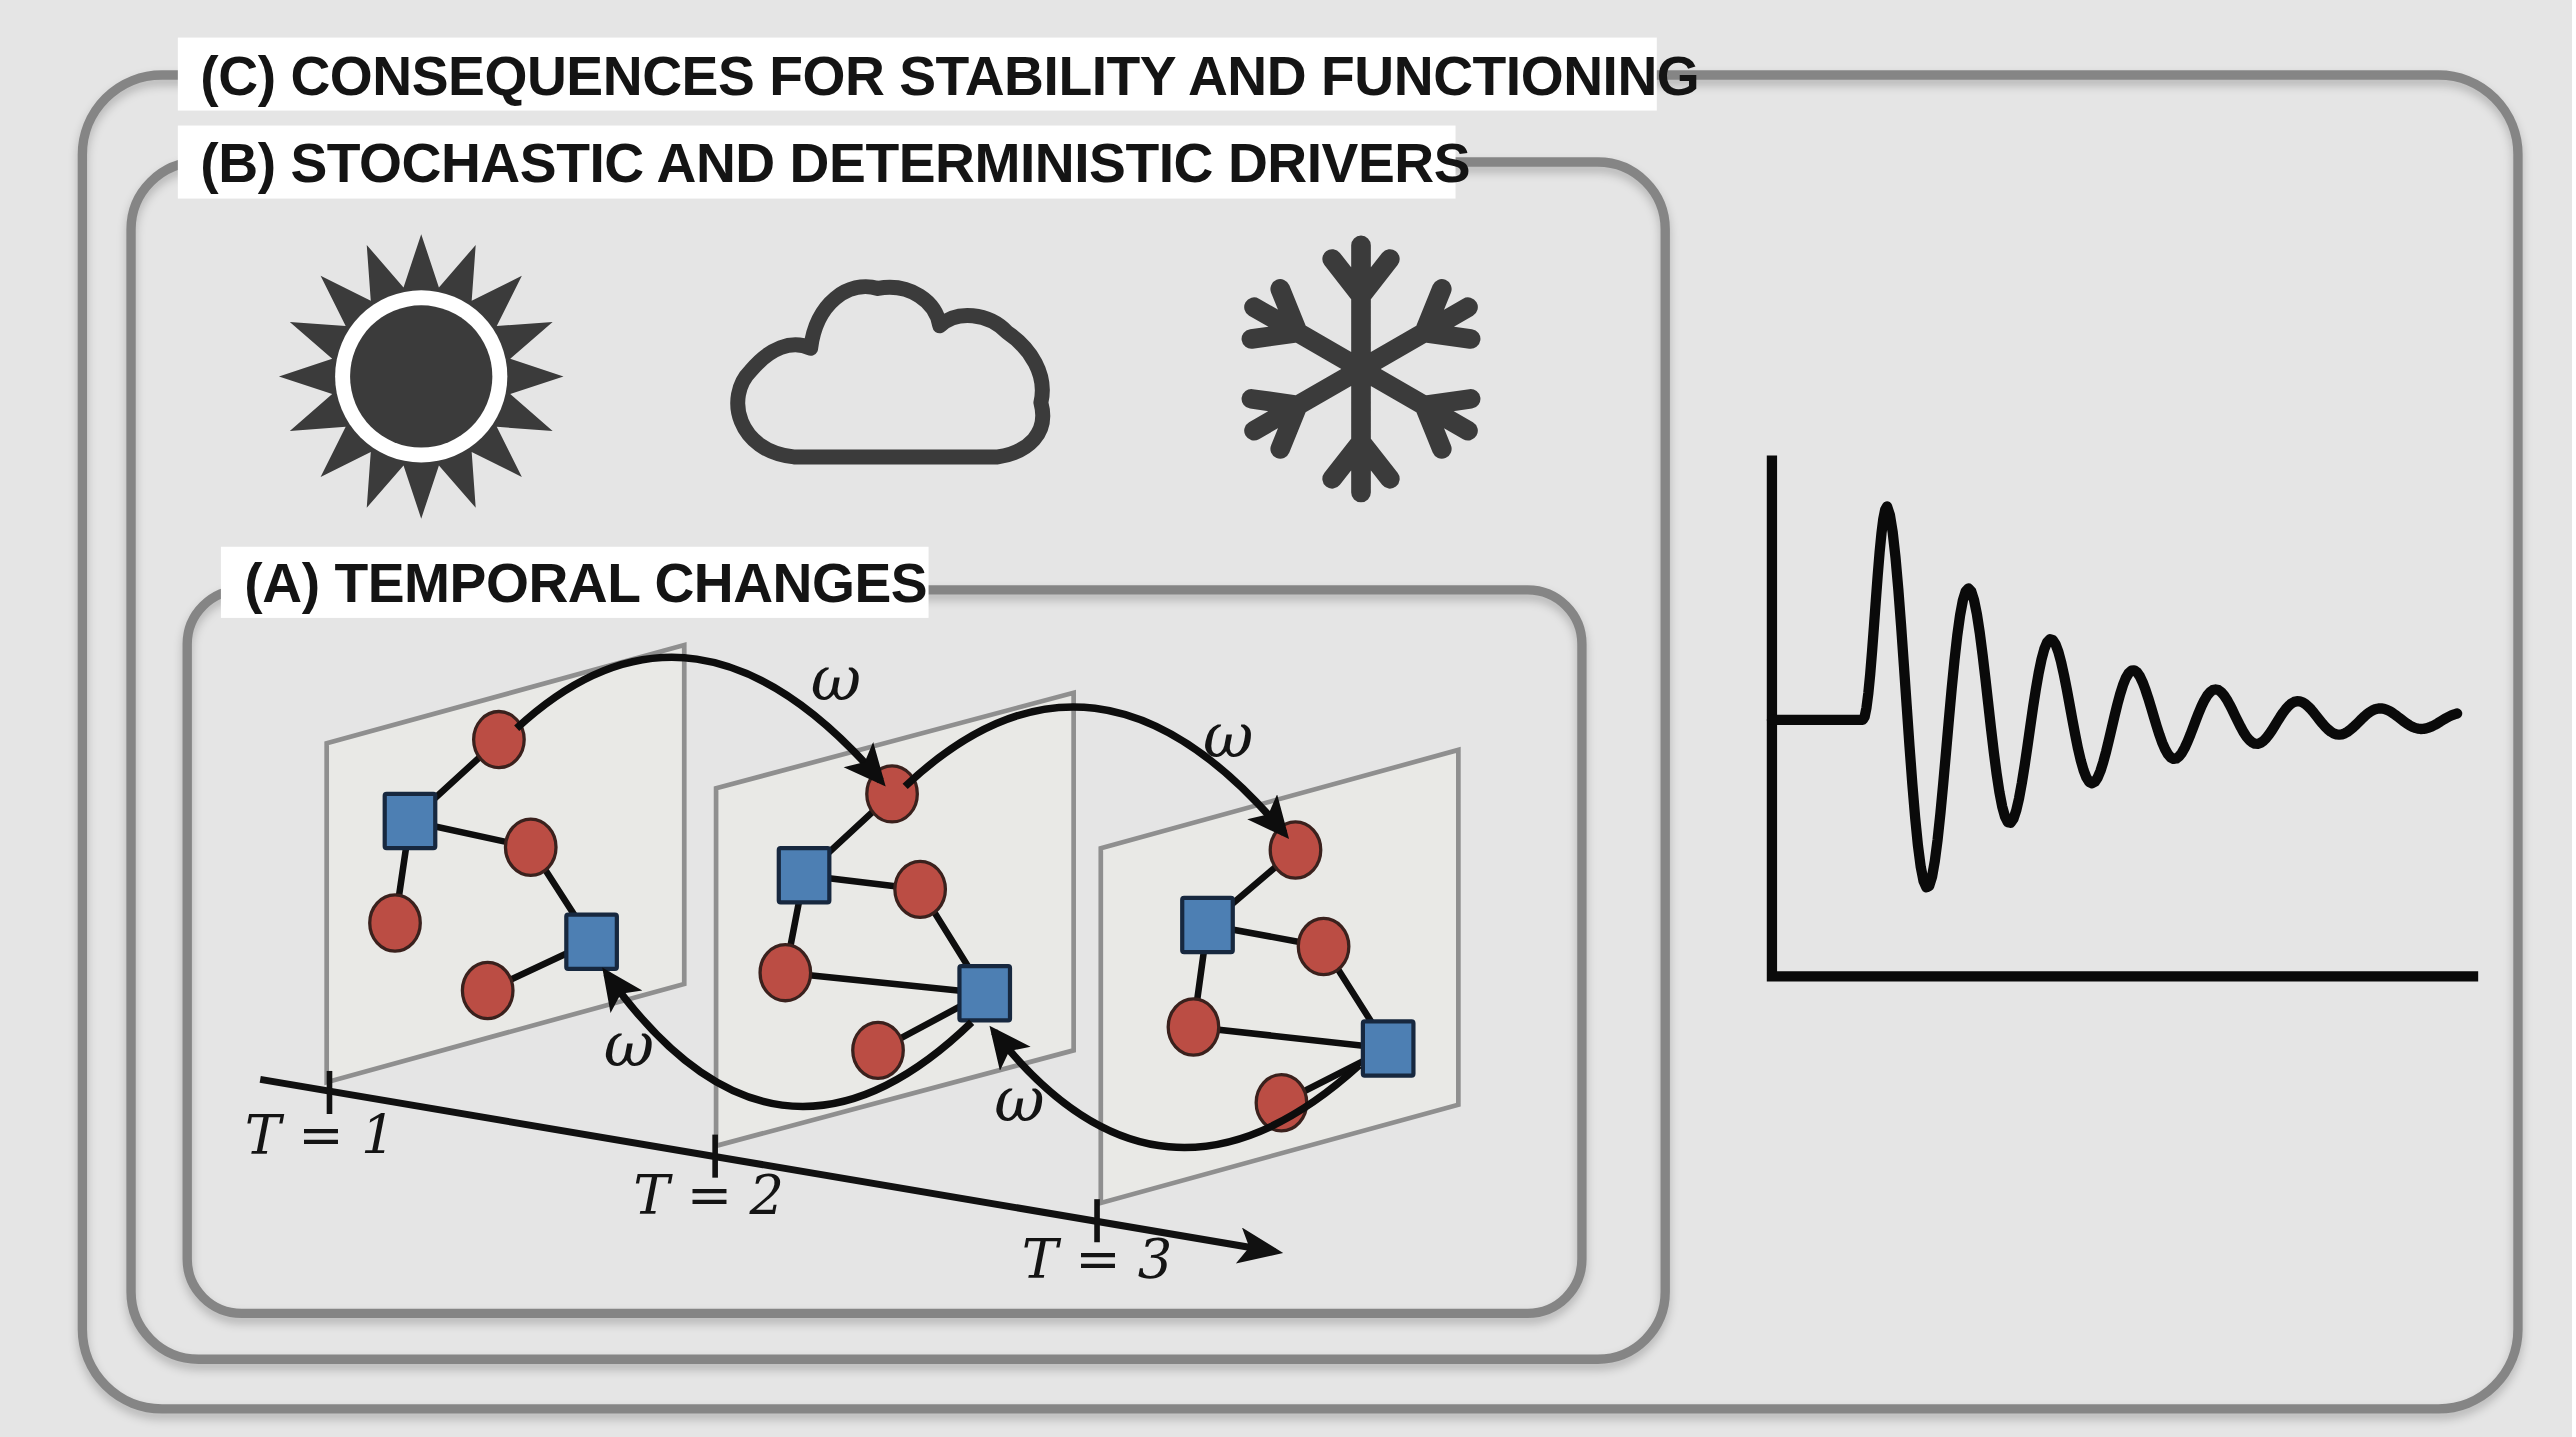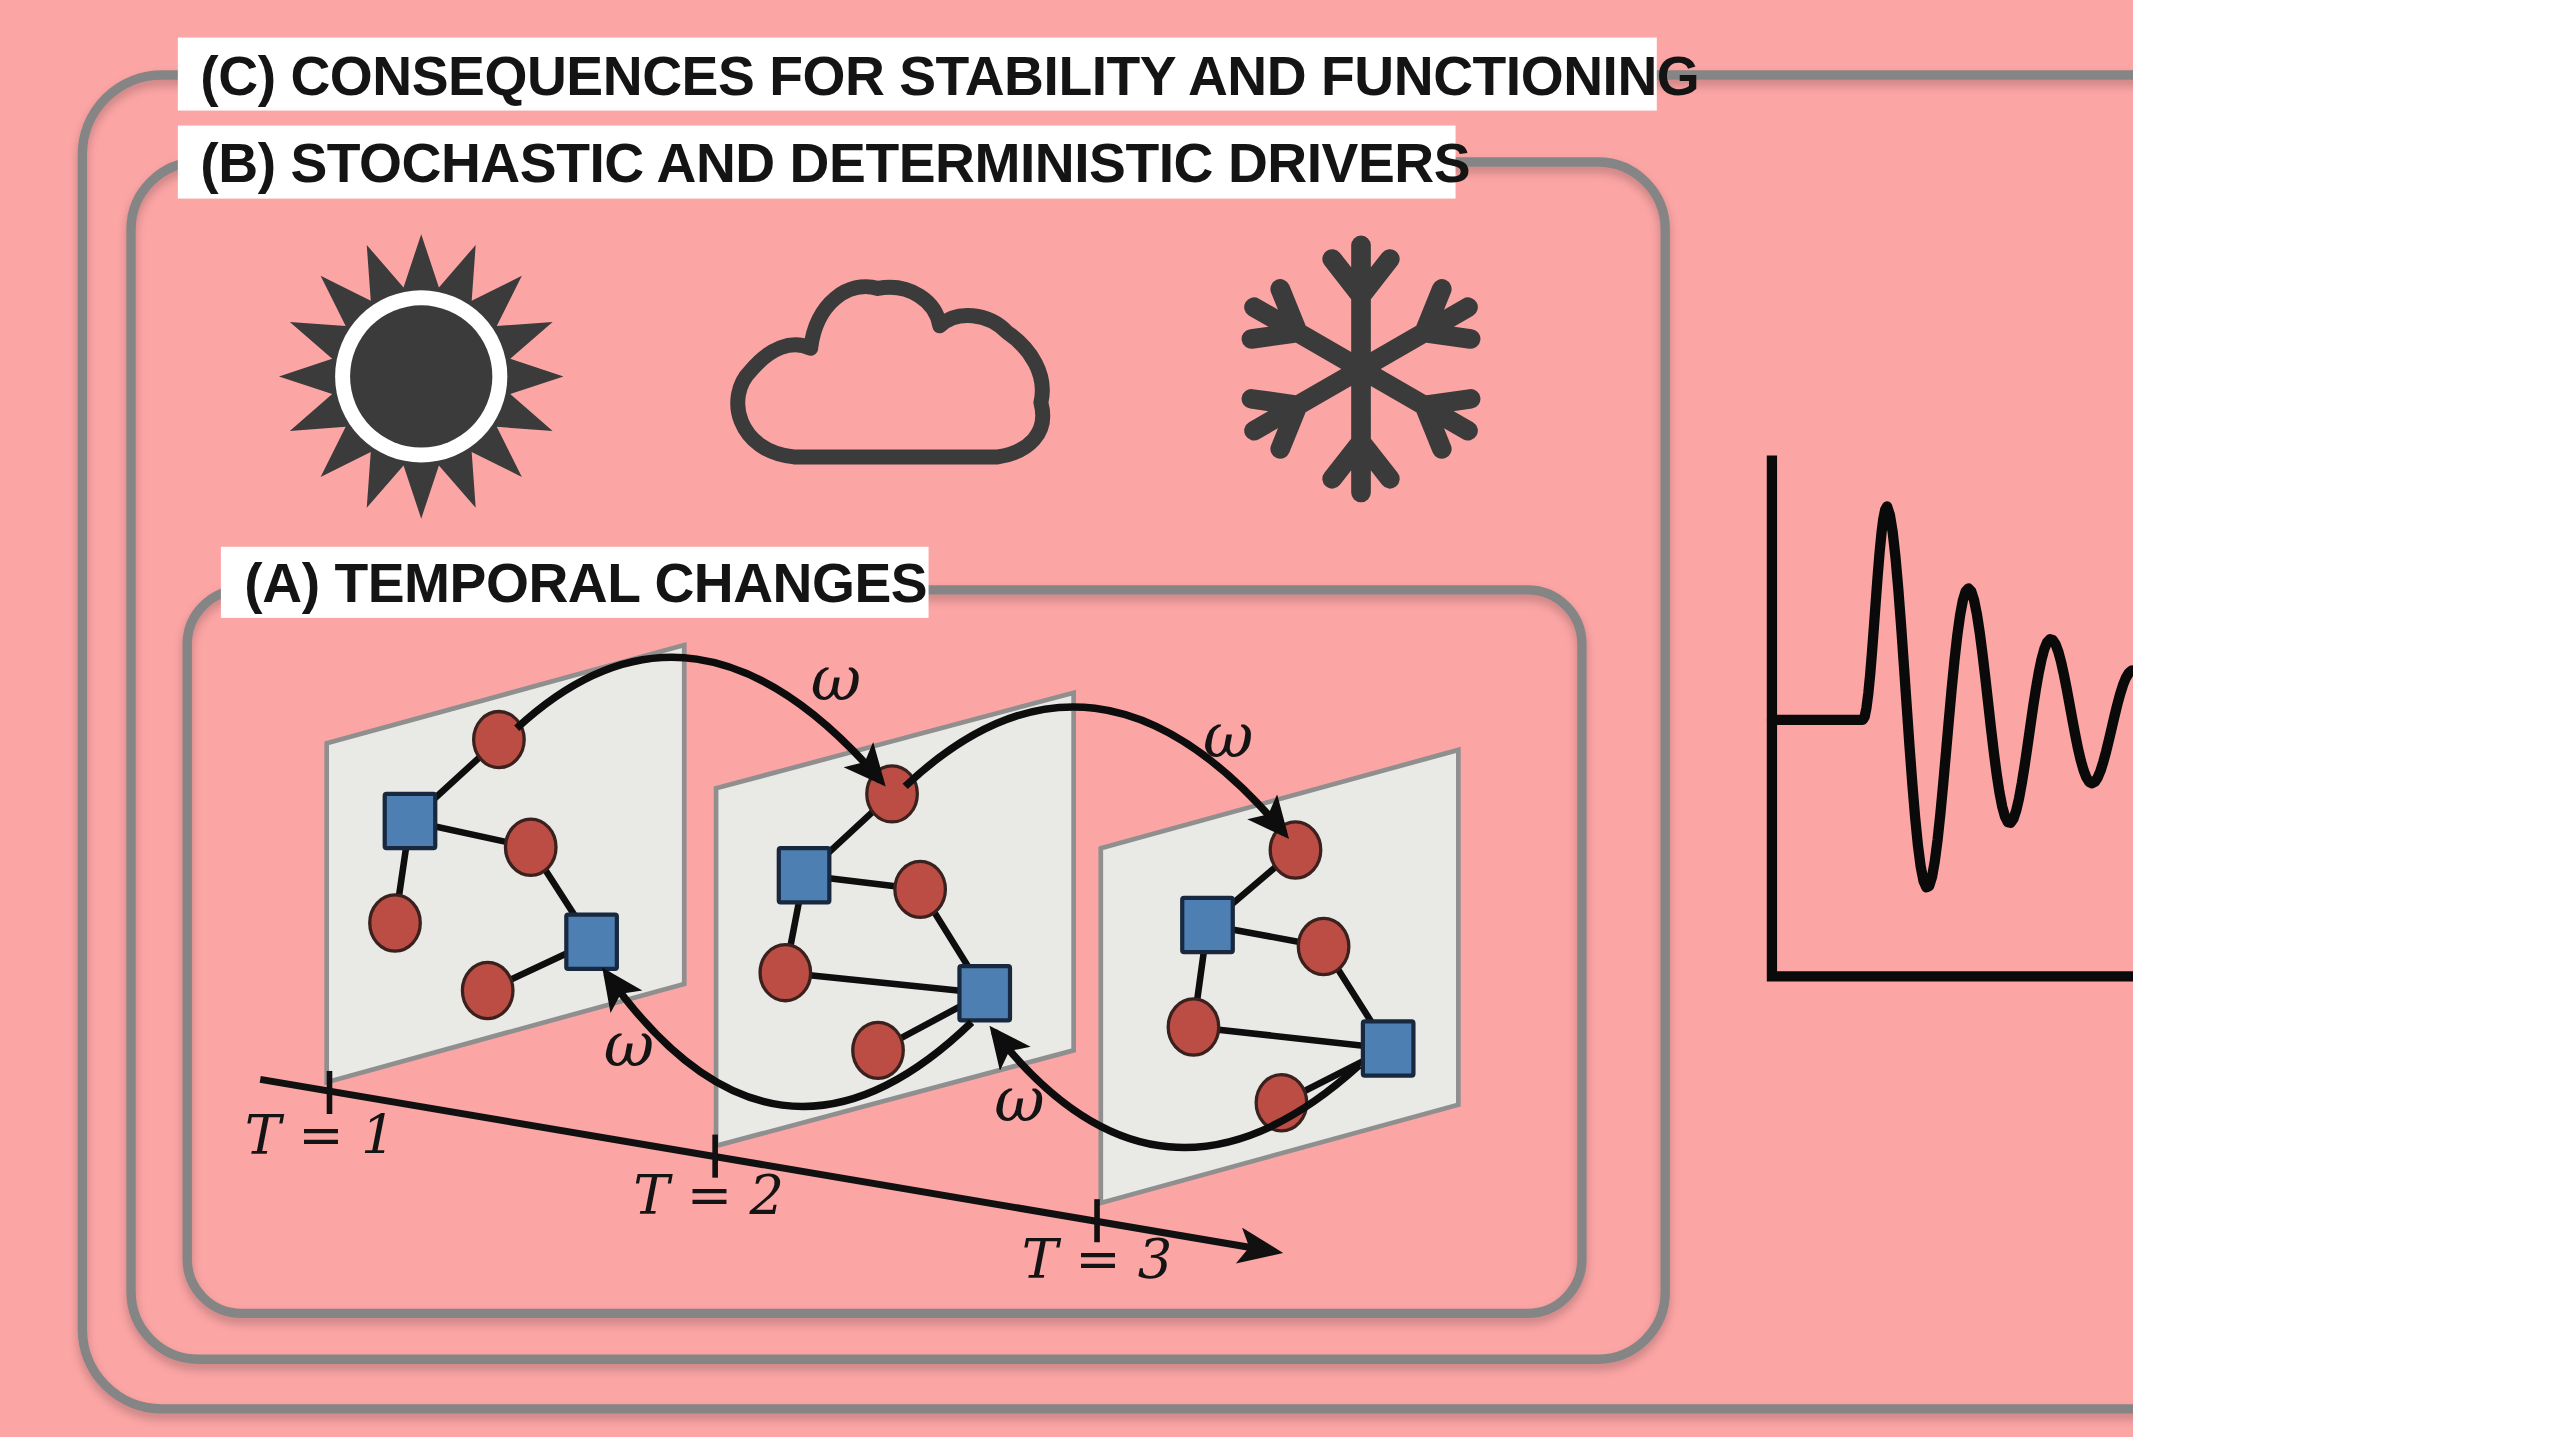--- a/index.html
+++ b/index.html
@@ -1,16 +1,16 @@
 <!DOCTYPE html>
 <html style="font-size:15px"><head>
 <meta charset="utf-8">
 <style>
   html,body{margin:0;padding:0;background:#ffffff;}
-  .stage{position:relative;width:2133px;height:1438px;background:#fca5a5;overflow:hidden;
+  .stage{position:relative;width:2572px;height:1438px;background:#e5e5e5;overflow:hidden;
          font-family:"Liberation Sans",sans-serif;}
   svg{position:absolute;left:0;top:0;}
   text{fill:#141414;}
   .box-border{fill:none;stroke:#858585;stroke-width:10;}
   .box-shadowed{filter:drop-shadow(0px 6px 5px rgba(0,0,0,0.22));}
   .label-bg{fill:#ffffff;}
   .box-title{font-family:"Liberation Sans",sans-serif;font-weight:700;font-size:59px;letter-spacing:-0.5px;}
   .math-label{font-family:"DejaVu Serif","Liberation Serif",serif;font-style:italic;font-size:58px;}
   .omega{font-family:"DejaVu Serif","Liberation Serif",serif;font-style:italic;font-size:66px;}
   .panel{fill:#e9e9e6;stroke:#8f8f8f;stroke-width:5;}

